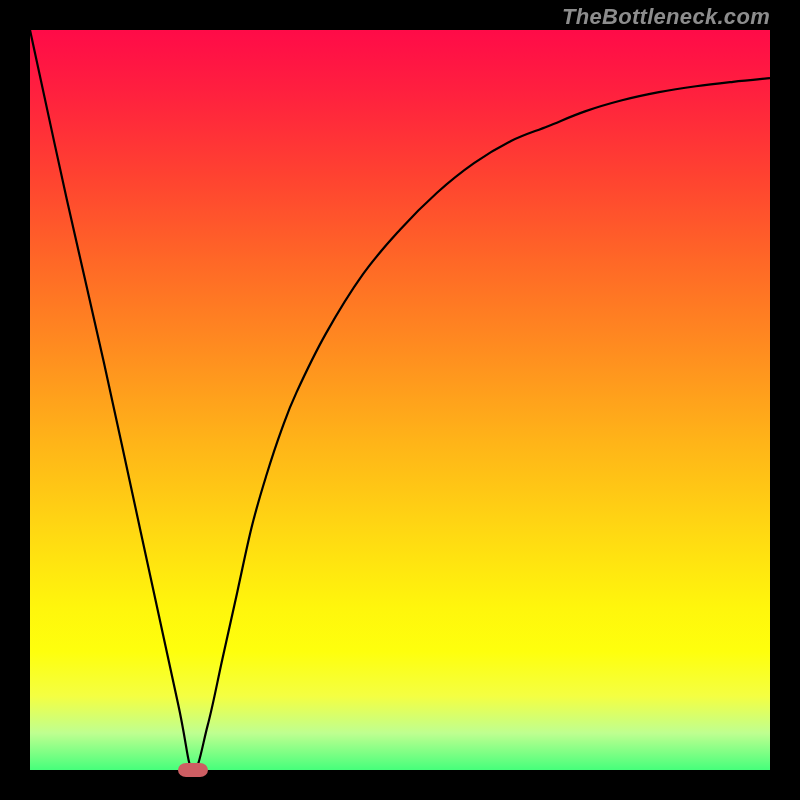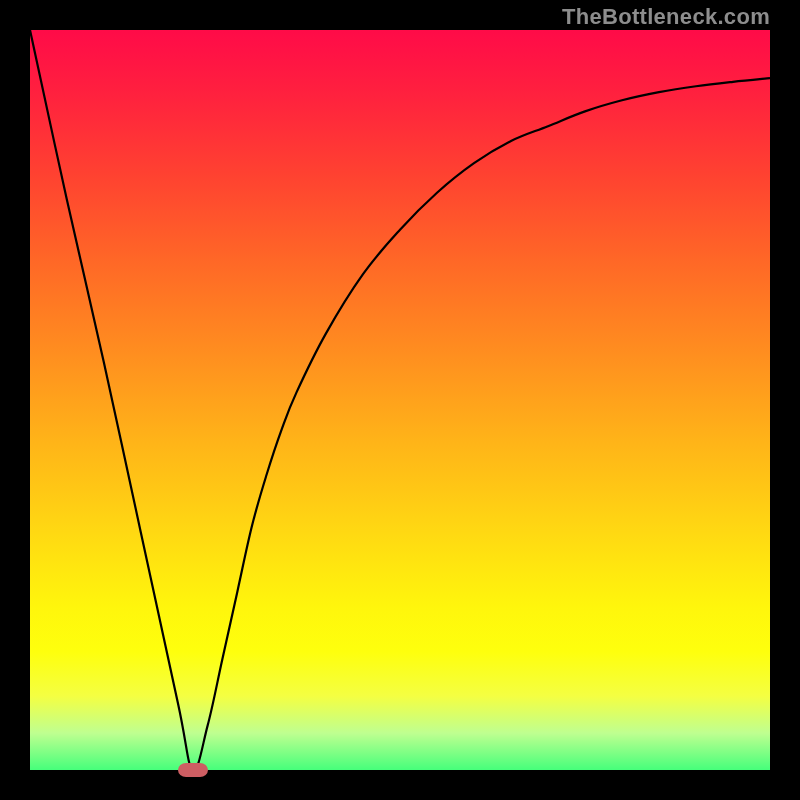--- a/index.html
+++ b/index.html
@@ -9,20 +9,21 @@
     height: 800px;
     background: #000;
     font-family: Arial, Helvetica, sans-serif;
     overflow: hidden;
   }
   .frame {
     position: relative;
     width: 800px;
     height: 660px;
     background: #000;
+    font-style: italic;
   }
   .plot {
     position: absolute;
     top: 30px;
     left: 30px;
     width: 740px;
     height: 740px;
     background: linear-gradient(to bottom,
       #ff0b48 0%,
       #ff1f3f 8%,

